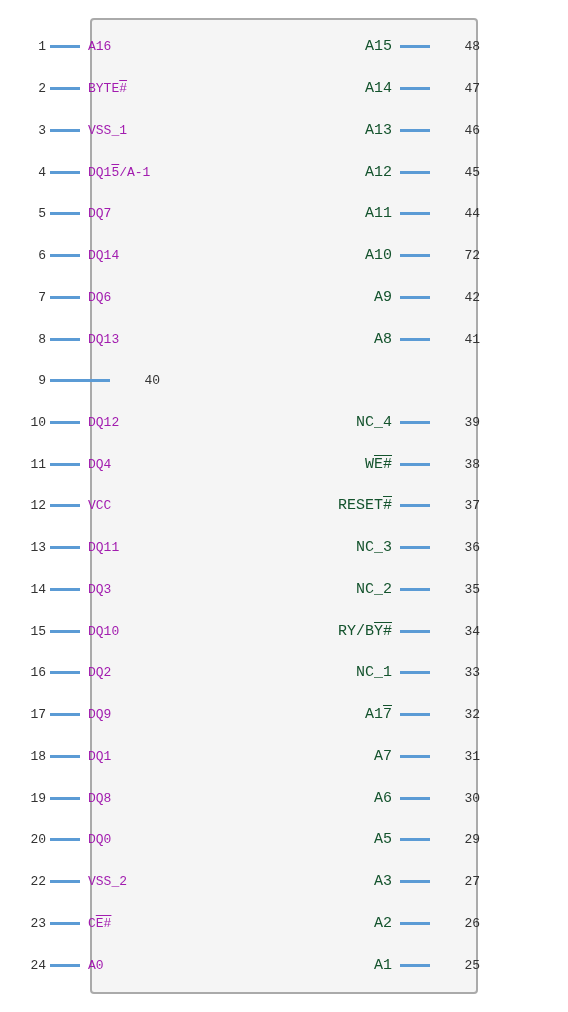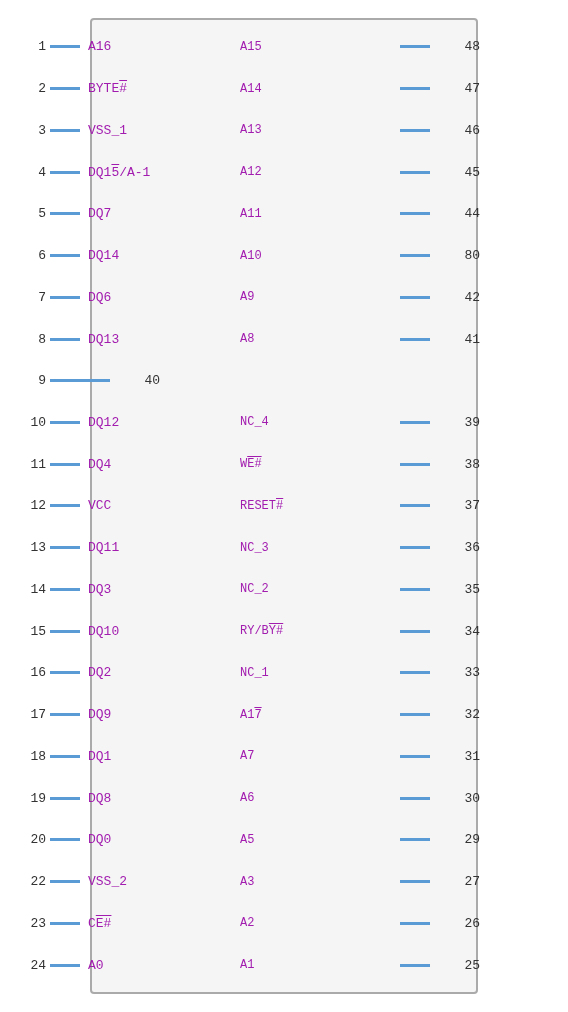--- a/index.html
+++ b/index.html
@@ -79,22 +79,23 @@
       font-size: 13px;
       color: #a21caf;
       padding-left: 8px;
       flex-shrink: 0;
       font-family: 'Courier New', Courier, monospace;
     }
 
     
     .pin-label-right {
       width: 160px;
-      font-size: 12px;
-      color: #a21caf;
+      text-align: right;
+      font-size: 15px;
+      color: #14532d;
       padding-right: 8px;
       flex-shrink: 0;
       font-family: 'Courier New', Courier, monospace;
     }
 
     
     .pin-line-right {
       width: 30px;
       height: 3px;
       background: #5b9bd5;
@@ -167,21 +168,21 @@
       <div class="pin-label-right">A11</div>
       <div class="pin-line-right"></div>
       <div class="pin-num-right">44</div>
     </div>
       <div class="pin-row">
       <div class="pin-num-left">6</div>
       <div class="pin-line-left"></div>
       <div class="pin-label-left">DQ14</div>
       <div class="pin-label-right">A10</div>
       <div class="pin-line-right"></div>
-      <div class="pin-num-right">80</div>
+      <div class="pin-num-right">72</div>
     </div>
       <div class="pin-row">
       <div class="pin-num-left">7</div>
       <div class="pin-line-left"></div>
       <div class="pin-label-left">DQ6</div>
       <div class="pin-label-right">A9</div>
       <div class="pin-line-right"></div>
       <div class="pin-num-right">42</div>
     </div>
       <div class="pin-row">

